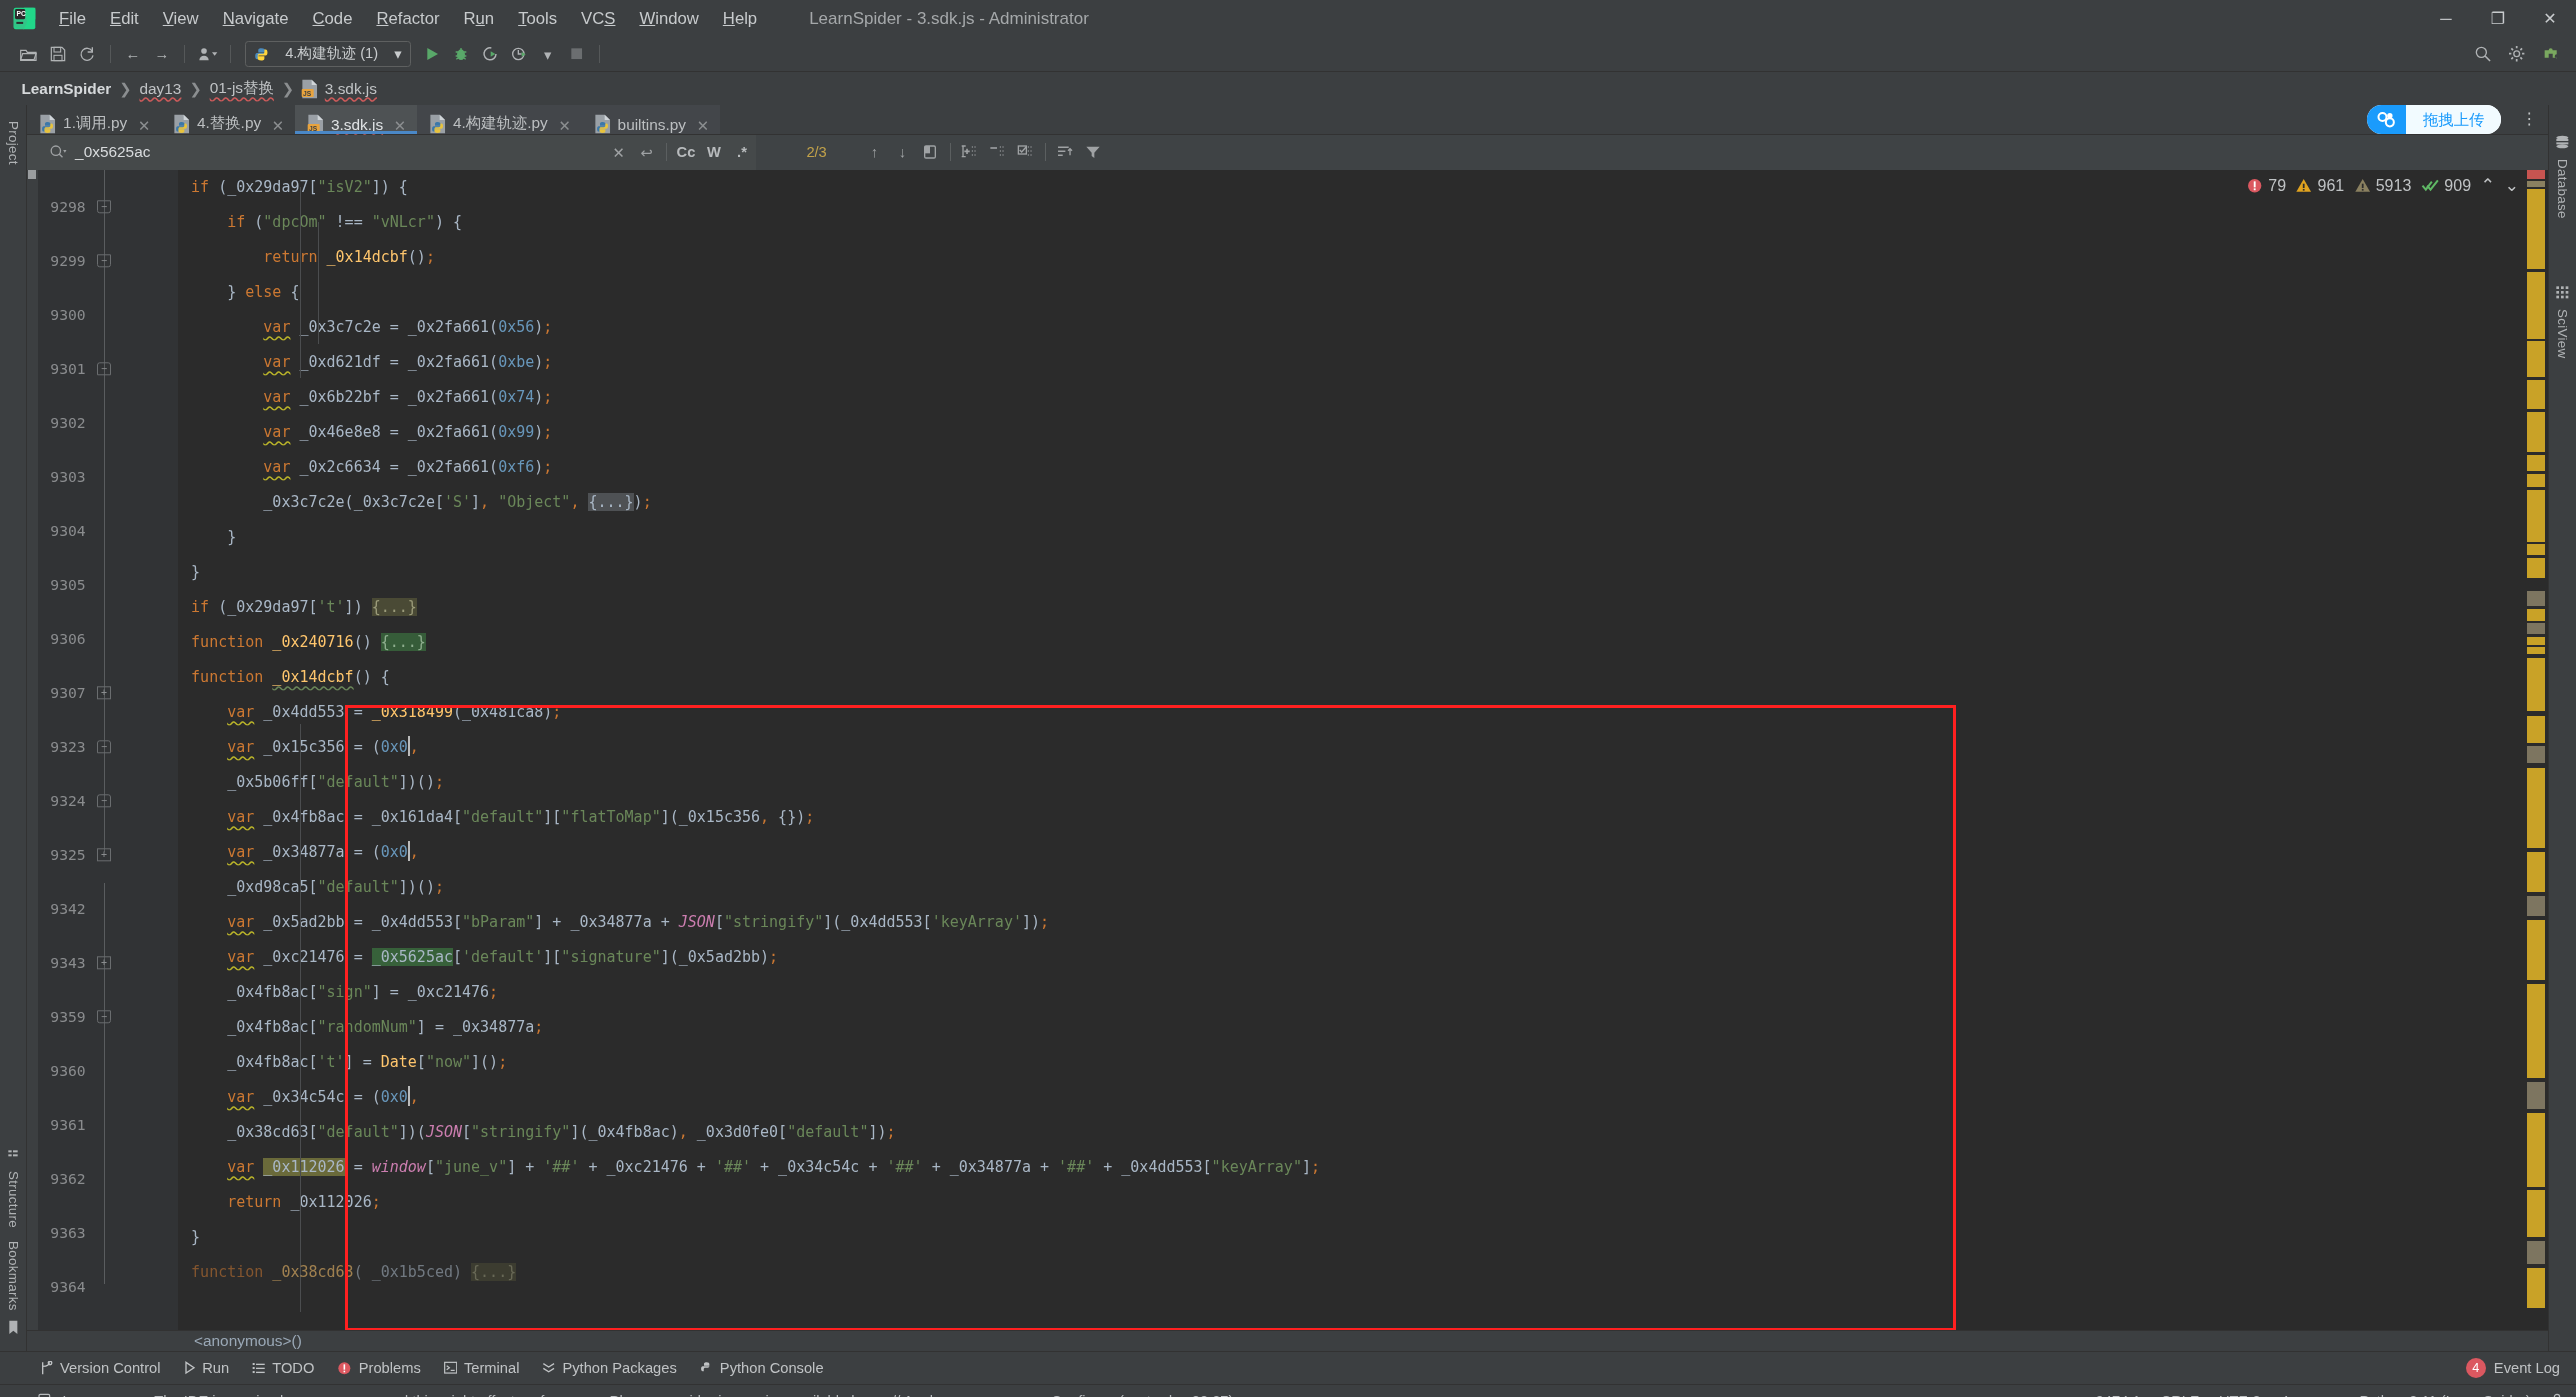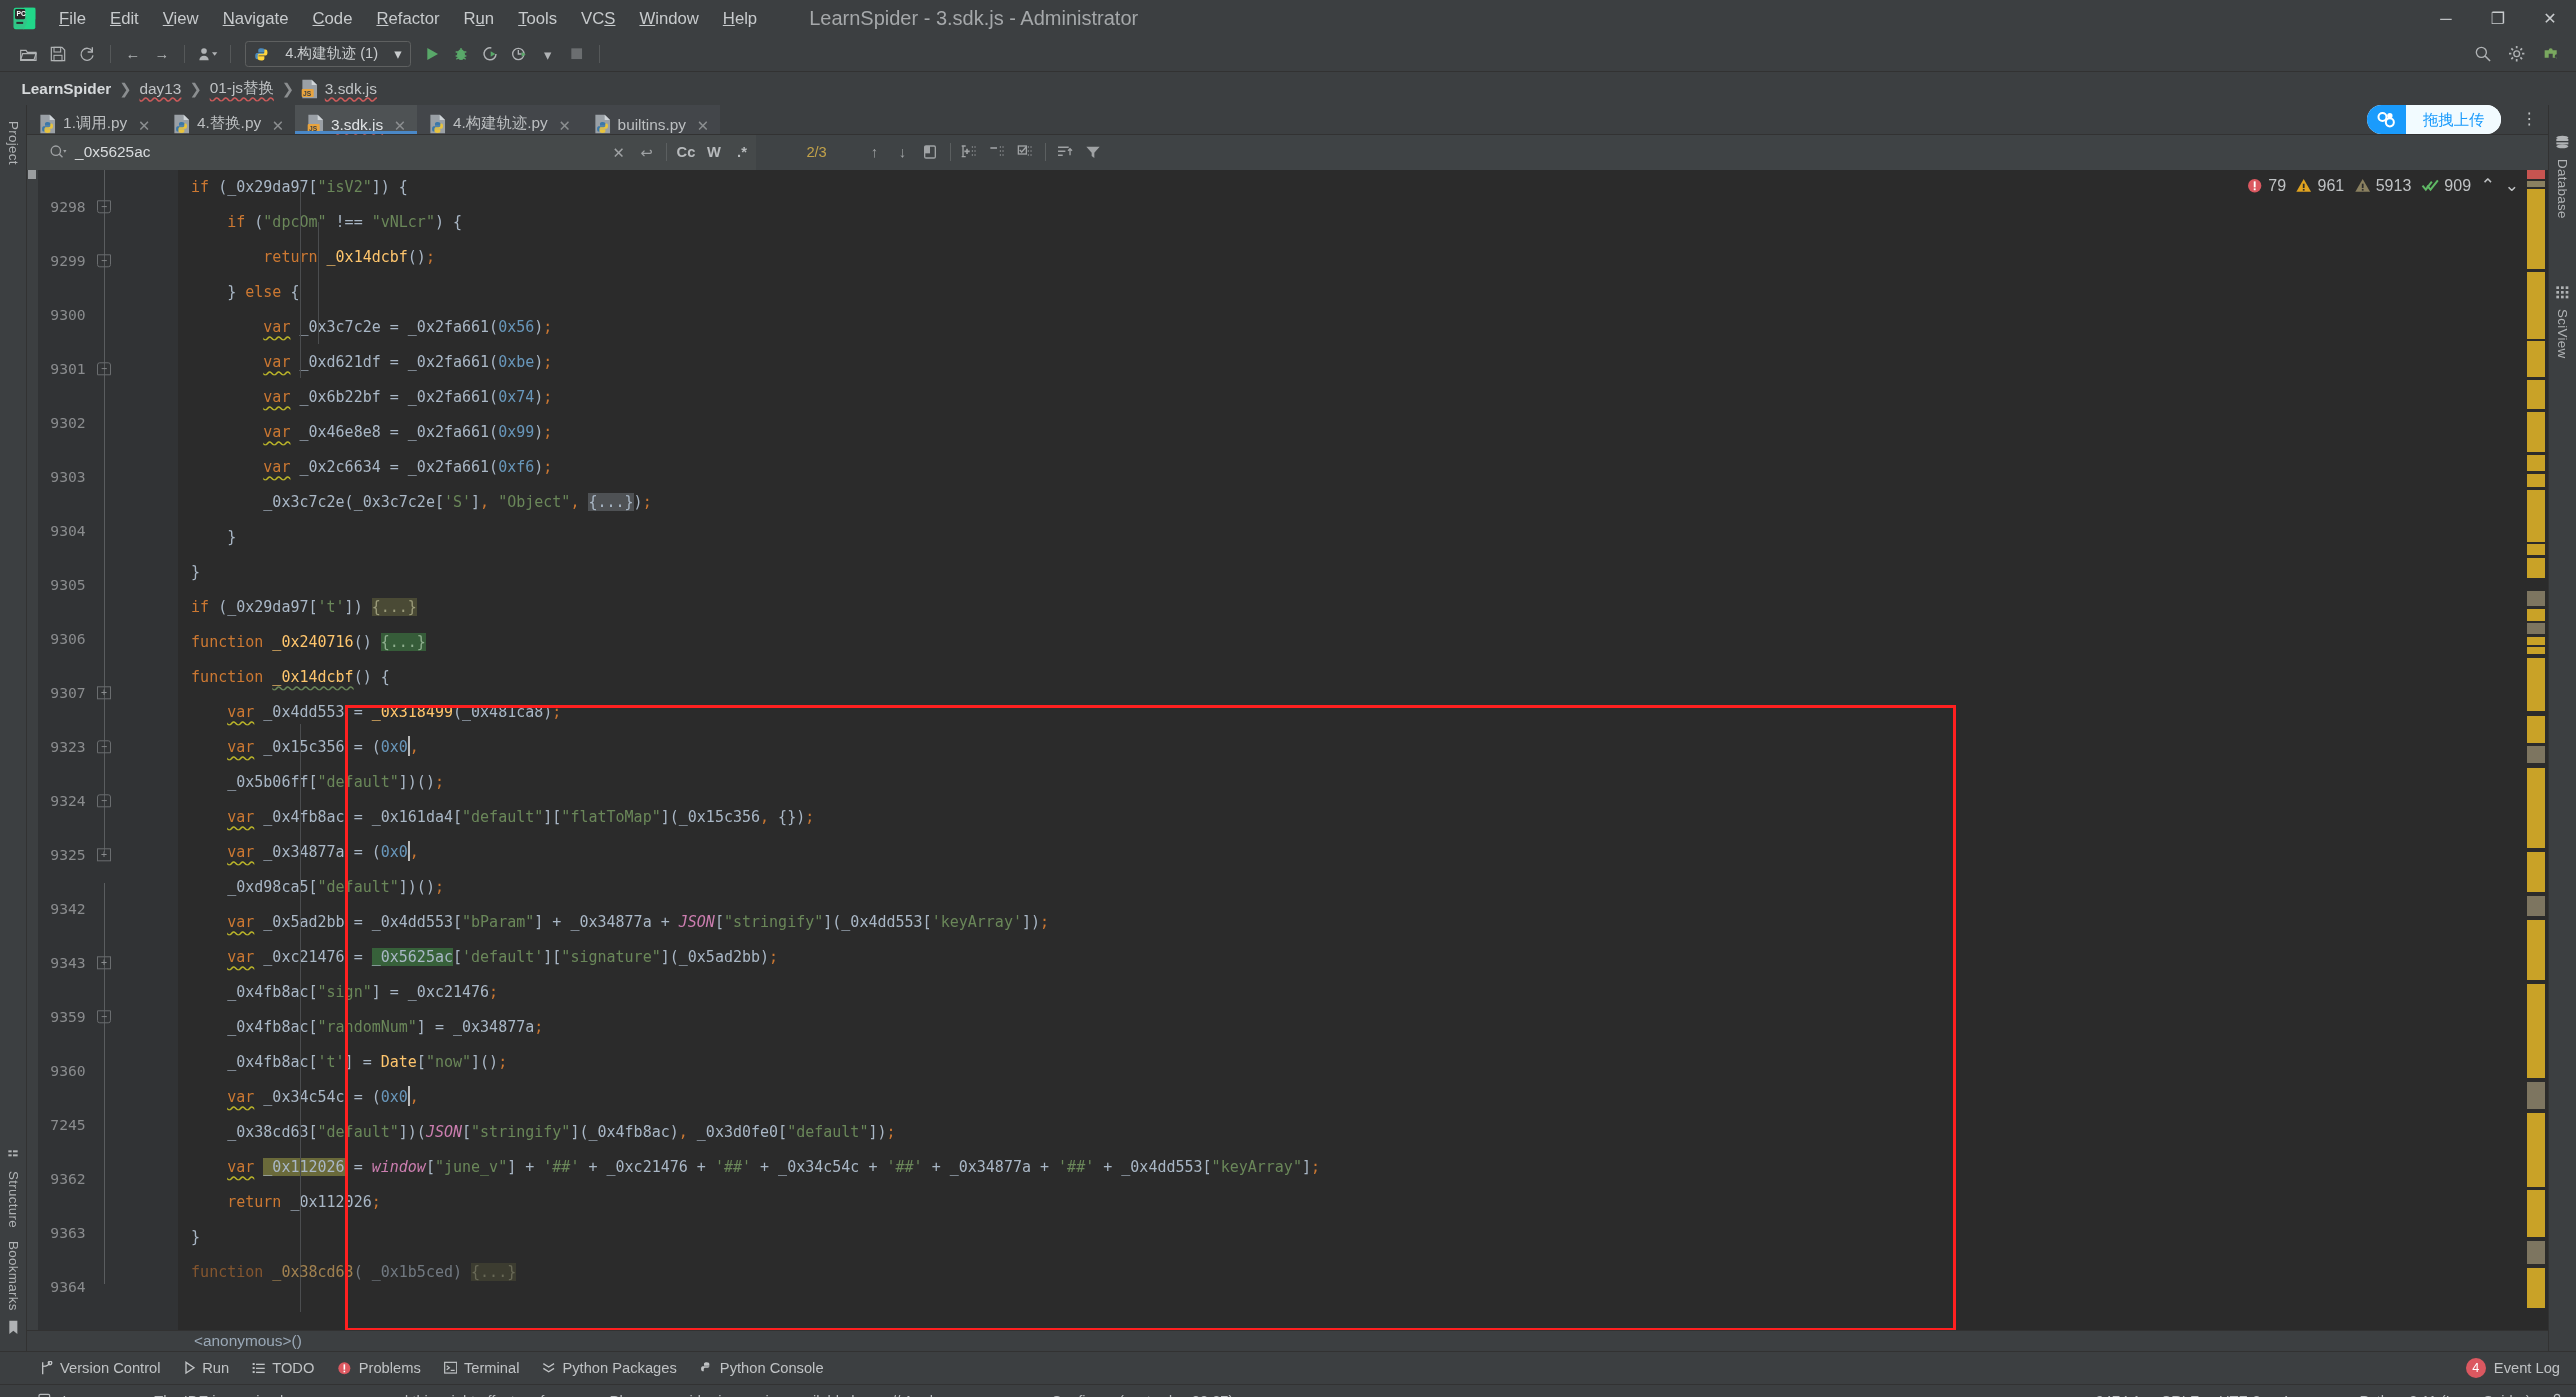--- a/index.html
+++ b/index.html
@@ -15,21 +15,21 @@
   .menubar {
     height: 37px; background: #3c3f41; display: flex; align-items: center;
     padding-left: 13.4px; gap: 0px; position: relative;
   }
   .pc-logo { width: 23px; height: 23px; margin-right: 10.7px; flex: 0 0 auto; position: relative; }
   .menu-item {
     font-size: 16.7px; color: #c8cbcd; padding: 2.7px 12px; cursor: default; white-space: nowrap;
   }
   .menu-item u { text-decoration: underline; }
   .win-title {
-    font-size: 20px; color: #a5a8aa; margin-left: 40px; white-space: nowrap;
+    font-size: 17px; color: #a5a8aa; margin-left: 40px; white-space: nowrap;
   }
   .win-ctl { position: absolute; right: 0; top: 0; height: 37px; display: flex; align-items: center; }
   .win-btn { width: 52px; height: 37px; display: flex; align-items: center; justify-content: center;
              color: #c8cbcd; font-size: 16px; }
 
   
   .toolbar {
     height: 35px; background: #3c3f41; display: flex; align-items: center;
     padding-left: 14.7px; gap: 0; border-bottom: 0.7px solid #323232; position: relative;
   }
@@ -543,21 +543,21 @@
               <div class="ln">9305</div>
               <div class="ln">9306</div>
               <div class="ln">9307<span class="fold">+</span></div>
               <div class="ln">9323<span class="fold arrowup">−</span></div>
               <div class="ln">9324<span class="fold arrowup">−</span></div>
               <div class="ln">9325<span class="fold">+</span></div>
               <div class="ln">9342</div>
               <div class="ln">9343<span class="fold">+</span></div>
               <div class="ln">9359<span class="fold arrowdown">−</span></div>
               <div class="ln">9360</div>
-              <div class="ln">7245</div>
+              <div class="ln">9361</div>
               <div class="ln">9362</div>
               <div class="ln">9363</div>
               <div class="ln">9364</div>
               <div class="ln">9365</div>
               <div class="ln">9366</div>
               <div class="ln">9367</div>
               <div class="ln">9368</div>
               <div class="ln">9369</div>
               <div class="ln">9370</div>
               <div class="ln">9371</div>

